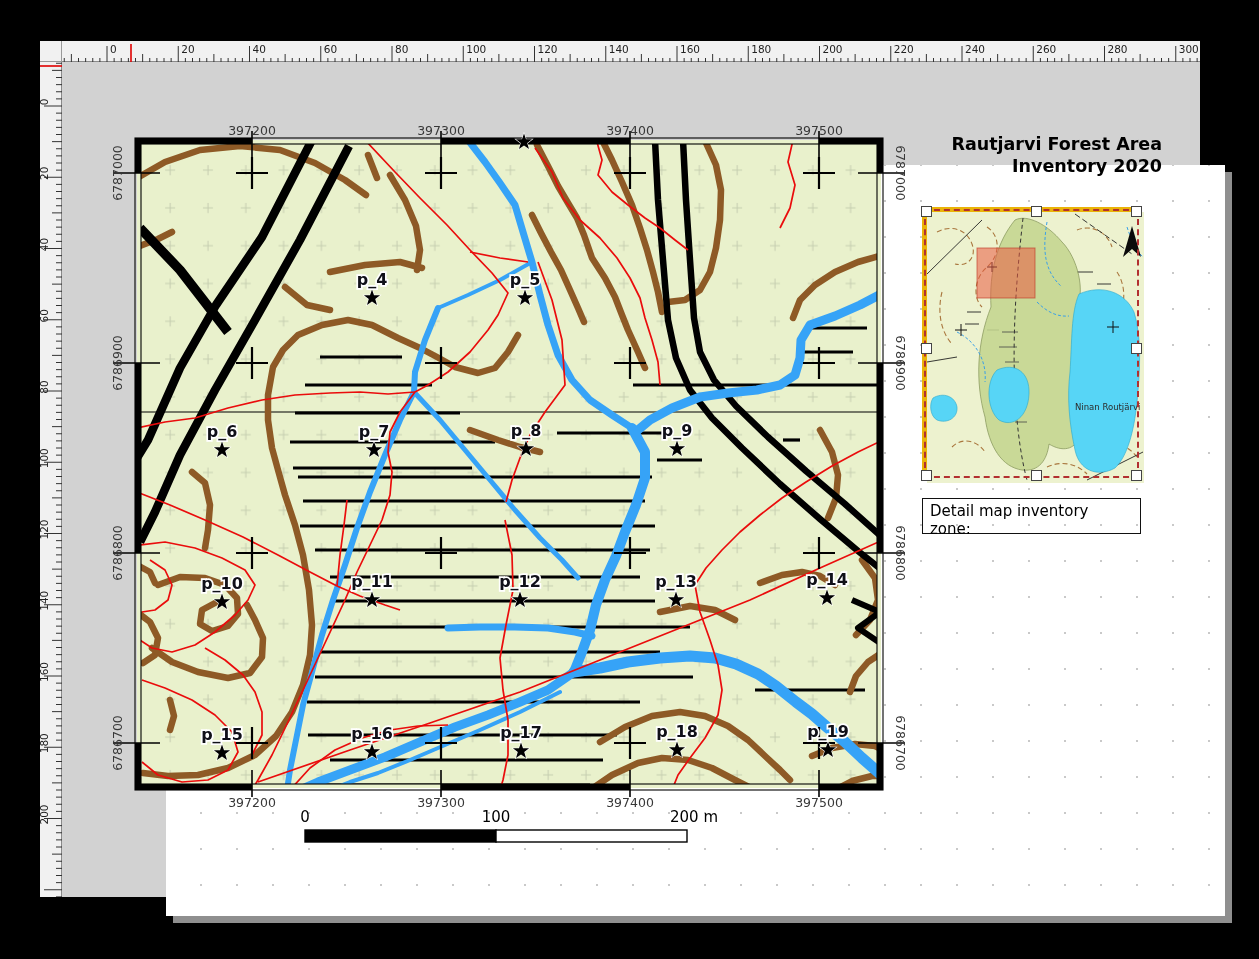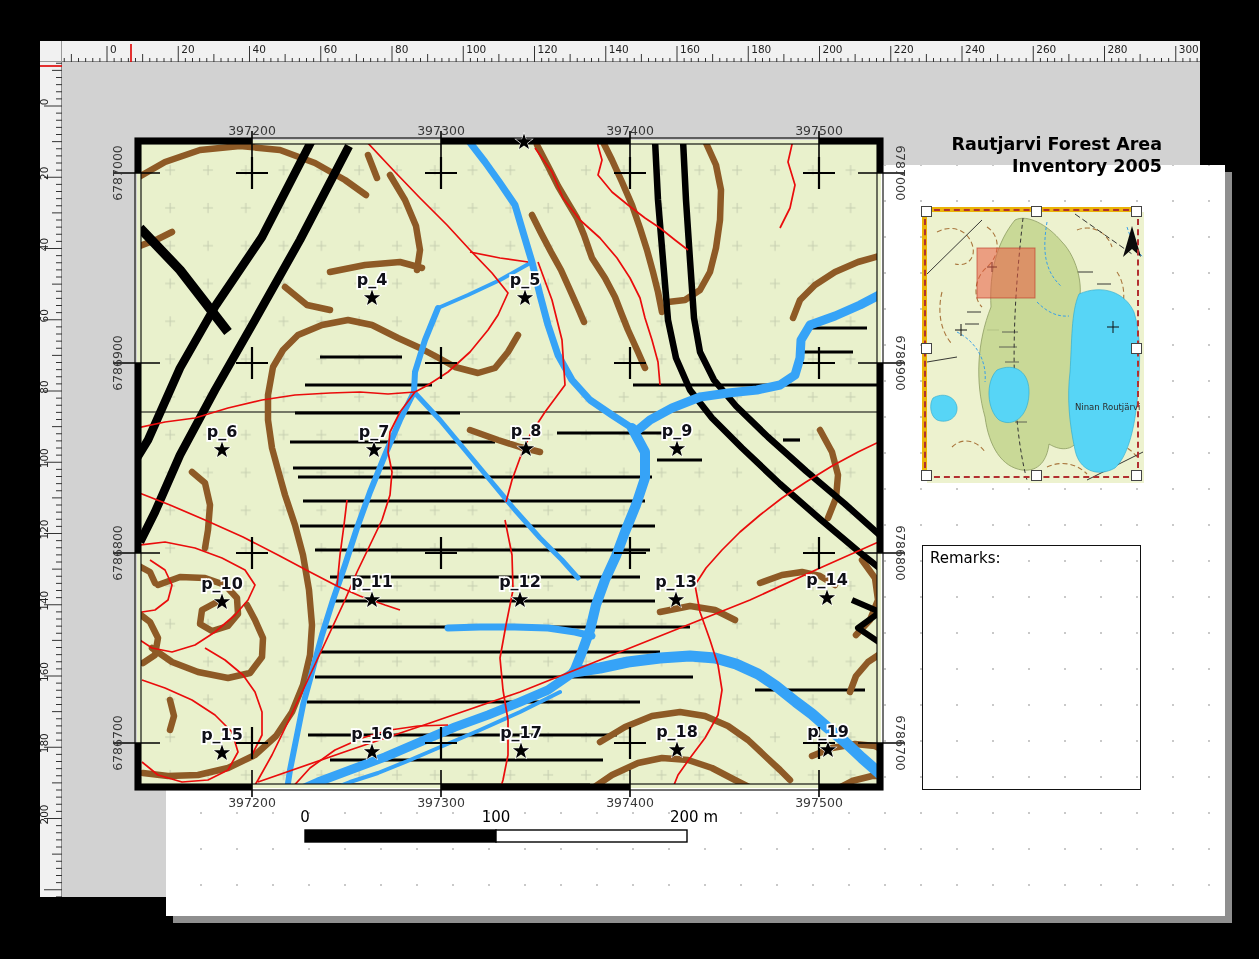--- a/index.html
+++ b/index.html
@@ -570,21 +570,21 @@
         <rect x="305" y="830" width="191" height="12" fill="#000" stroke="#000" stroke-width="1.4"></rect>
         <rect x="496" y="830" width="191" height="12" fill="#fff" stroke="#000" stroke-width="1.4"></rect>
         <text x="305" y="822" text-anchor="middle" font-size="15" fill="#000">0</text>
         <text x="496" y="822" text-anchor="middle" font-size="15" fill="#000">100</text>
         <text x="694" y="822" text-anchor="middle" font-size="15" fill="#000">200 m</text>
       </g>
     </svg>
 
   <div id="page-title">
     <span>Rautjarvi Forest Area</span><br>
-    <span>Inventory 2005</span>
+    <span>Inventory 2020</span>
   </div>
 
   <div id="overview">
     <svg width="217" height="271" viewBox="0 0 217 271">
       <rect x="0" y="0" width="217" height="271" fill="#edf2cf"></rect>
       <g stroke="#a2692e" stroke-width="1.1" fill="none" opacity="0.9" stroke-dasharray="5 3">
         <path d="M10,20 C25,12 40,18 45,32 C50,46 40,55 28,52"></path>
         <path d="M60,15 C75,25 72,45 60,55 C48,65 45,85 55,95"></path>
         <path d="M150,18 C165,12 180,20 185,35"></path>
         <path d="M190,60 C200,75 198,95 190,110"></path>
@@ -629,17 +629,17 @@
     <div class="handle" style="left:-6px;top:-6px"></div>
     <div class="handle" style="left:104px;top:-6px"></div>
     <div class="handle" style="right:-6px;top:-6px"></div>
     <div class="handle" style="left:-6px;top:131px"></div>
     <div class="handle" style="right:-6px;top:131px"></div>
     <div class="handle" style="left:-6px;bottom:-6px"></div>
     <div class="handle" style="left:104px;bottom:-6px"></div>
     <div class="handle" style="right:-6px;bottom:-6px"></div>
   </div>
 
-  <div id="remarks-box" class="frame-box">
-    <span>Remarks:</span>
+  <div id="detail-box" class="frame-box">
+    <span>Detail map inventory zone:</span>
   </div>
 
 </div>
 
 </body></html>

